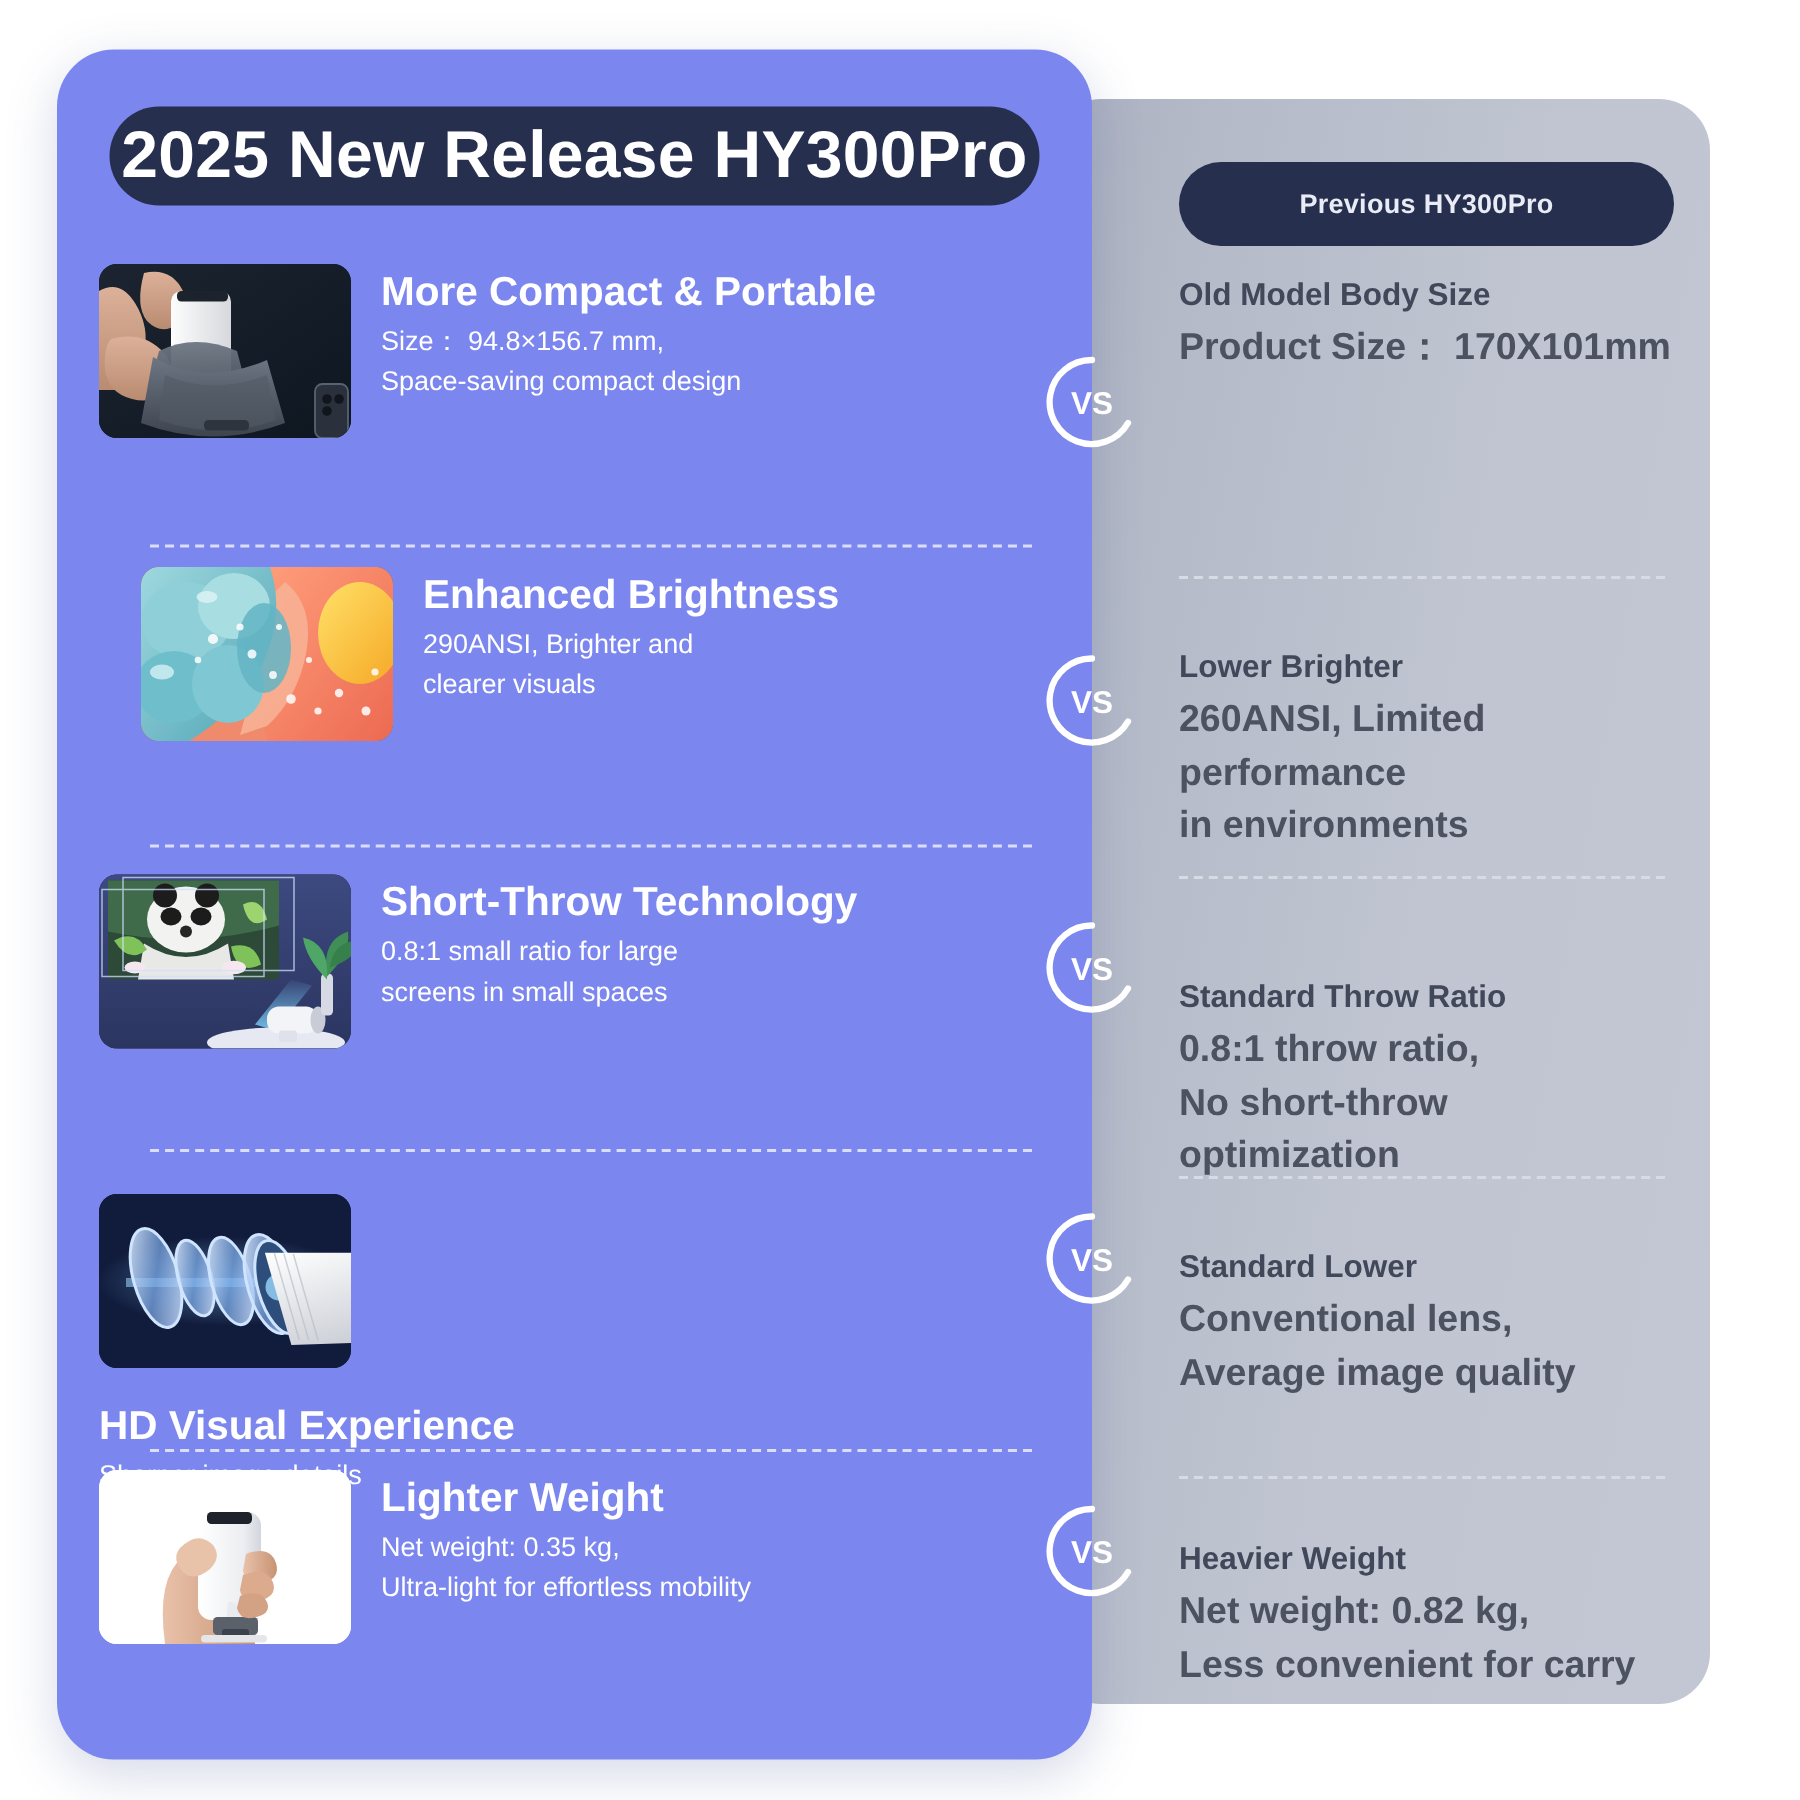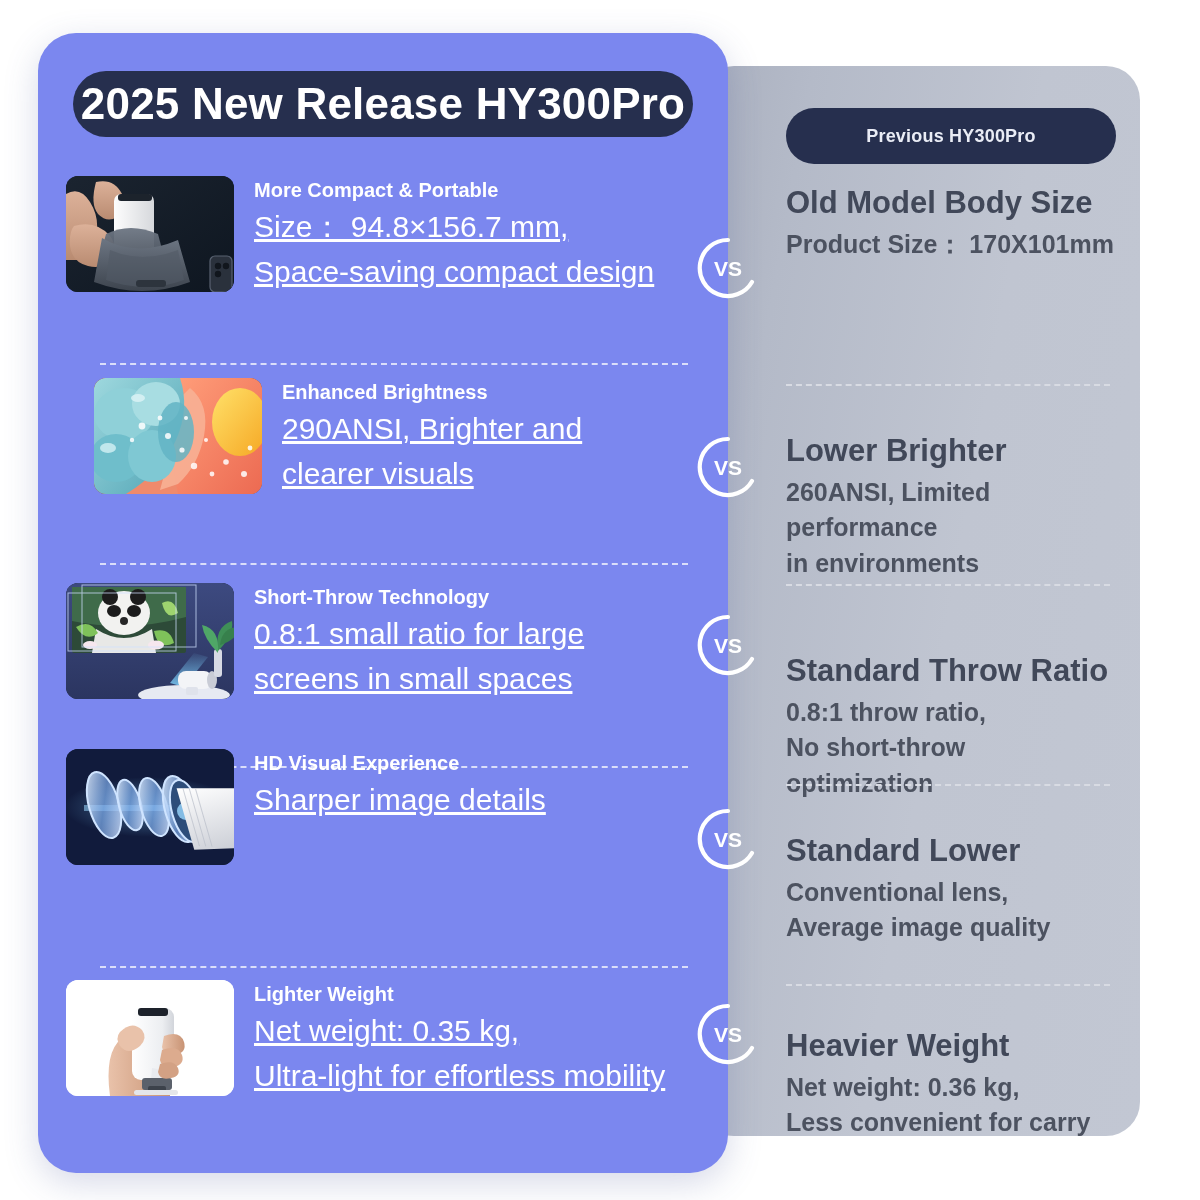--- a/index.html
+++ b/index.html
@@ -60,21 +60,21 @@
     bottom: 40px;
   }
 
   .old-row {
     position: absolute;
     left: 0;
     right: 0;
   }
 
   .old-title {
-    font-size: 31px;
+    font-size: 21px;
     font-weight: 700;
     color: #414859;
     line-height: 1.25;
     margin-bottom: 4px;
   }
   .old-line {
     font-size: 25px;
     color: #4c5260;
     line-height: 1.42;
     font-weight: 700;
@@ -142,34 +142,33 @@
     flex: 0 0 auto;
     overflow: hidden;
     position: relative;
     background: #12192b;
   }
   .thumb svg { display: block; width: 100%; height: 100%; }
 
   .new-text { padding-top: 2px; flex: 1 1 auto; }
 
   .new-title {
-    font-size: 20px;
+    font-size: 27px;
     font-weight: 700;
     color: #ffffff;
     line-height: 1.22;
     margin-bottom: 3px;
     white-space: nowrap;
   }
   .new-line {
-    font-size: 30px;
+    font-size: 18px;
     color: #ffffff;
     line-height: 1.48;
     font-weight: 400;
     white-space: nowrap;
-    text-decoration: underline;
   }
 
   .new-divider {
     position: absolute;
     left: 62px;
     right: 40px;
     border-top: 2px dashed #e3e6fb;
     height: 0;
     opacity: 0.92;
   }
@@ -219,21 +218,21 @@
 
       <div class="old-row" style="top:648px;">
         <div class="old-title">Standard Lower</div>
         <div class="old-line">Conventional lens,</div>
         <div class="old-line">Average image quality</div>
       </div>
       <div class="old-divider" style="top:800px;"></div>
 
       <div class="old-row" style="top:843px;">
         <div class="old-title">Heavier Weight</div>
-        <div class="old-line">Net weight: 0.36 kg,</div>
+        <div class="old-line">Net weight: 0.82 kg,</div>
         <div class="old-line">Less convenient for carry</div>
       </div>
 
     </div>
   </div>
 
   <div class="panel-new">
 
     <div class="badge-new">
       <span>2025 New Release HY300Pro</span>
@@ -383,21 +382,21 @@
           </svg>
         </div>
         <div class="new-text">
           <div class="new-title">Short-Throw Technology</div>
           <div class="new-line">0.8:1 small ratio for large</div>
           <div class="new-line">screens in small spaces</div>
         </div>
       </div>
       <div class="new-divider" style="top:608px;"></div>
 
-      <div class="new-row" style="top:591px;">
+      <div class="new-row" style="top:638px;flex-direction:column;">
         <div class="thumb">
           <svg viewBox="0 0 168 116" preserveAspectRatio="none">
             <defs>
               <radialGradient id="glow" cx="0.5" cy="0.5" r="0.5">
                 <stop offset="0" stop-color="#7fd0ff" stop-opacity="0.95"></stop>
                 <stop offset="1" stop-color="#7fd0ff" stop-opacity="0"></stop>
               </radialGradient>
               <linearGradient id="barrel" x1="0" y1="0" x2="0" y2="1">
                 <stop offset="0" stop-color="#ffffff"></stop>
                   <stop offset="1" stop-color="#c9ccd4"></stop>

